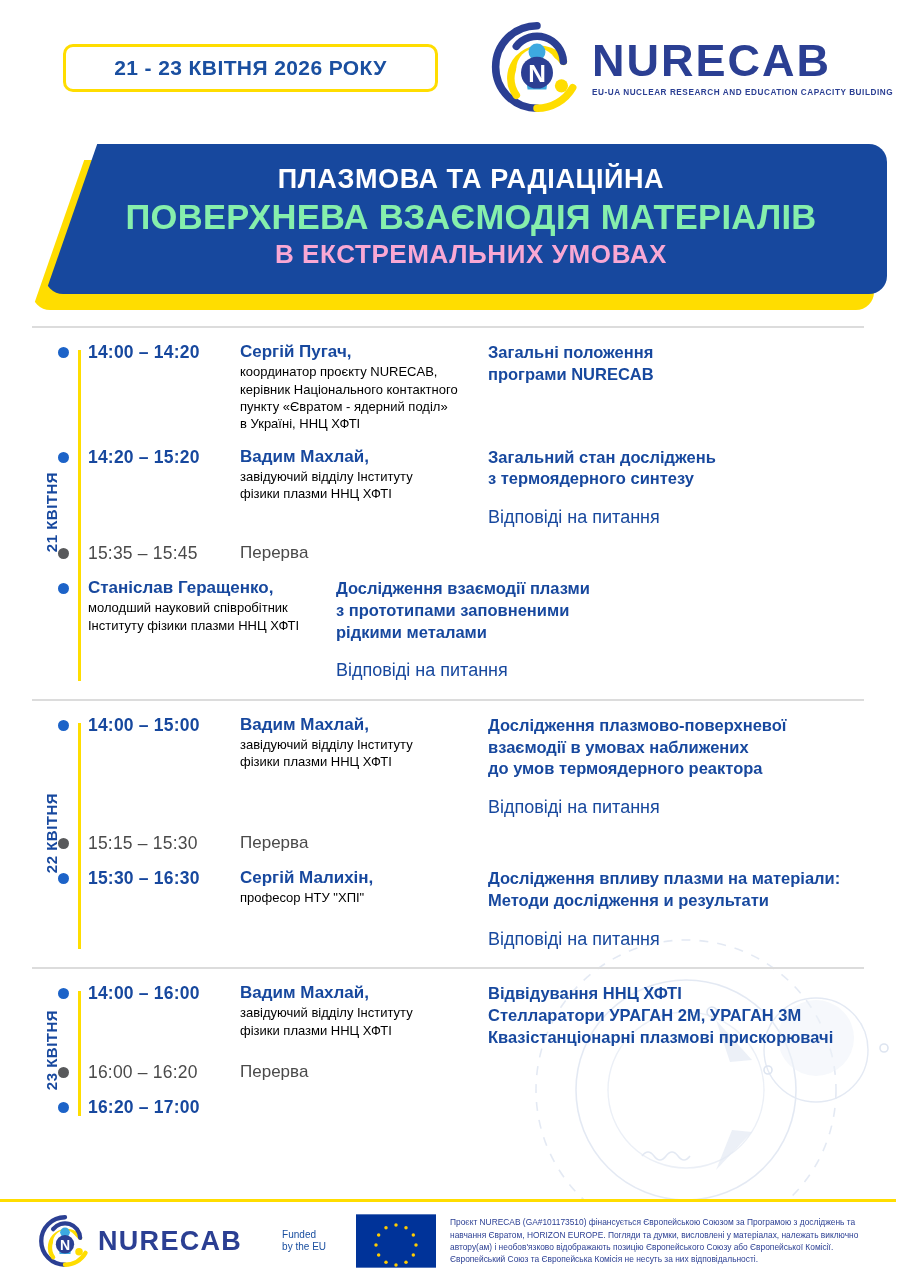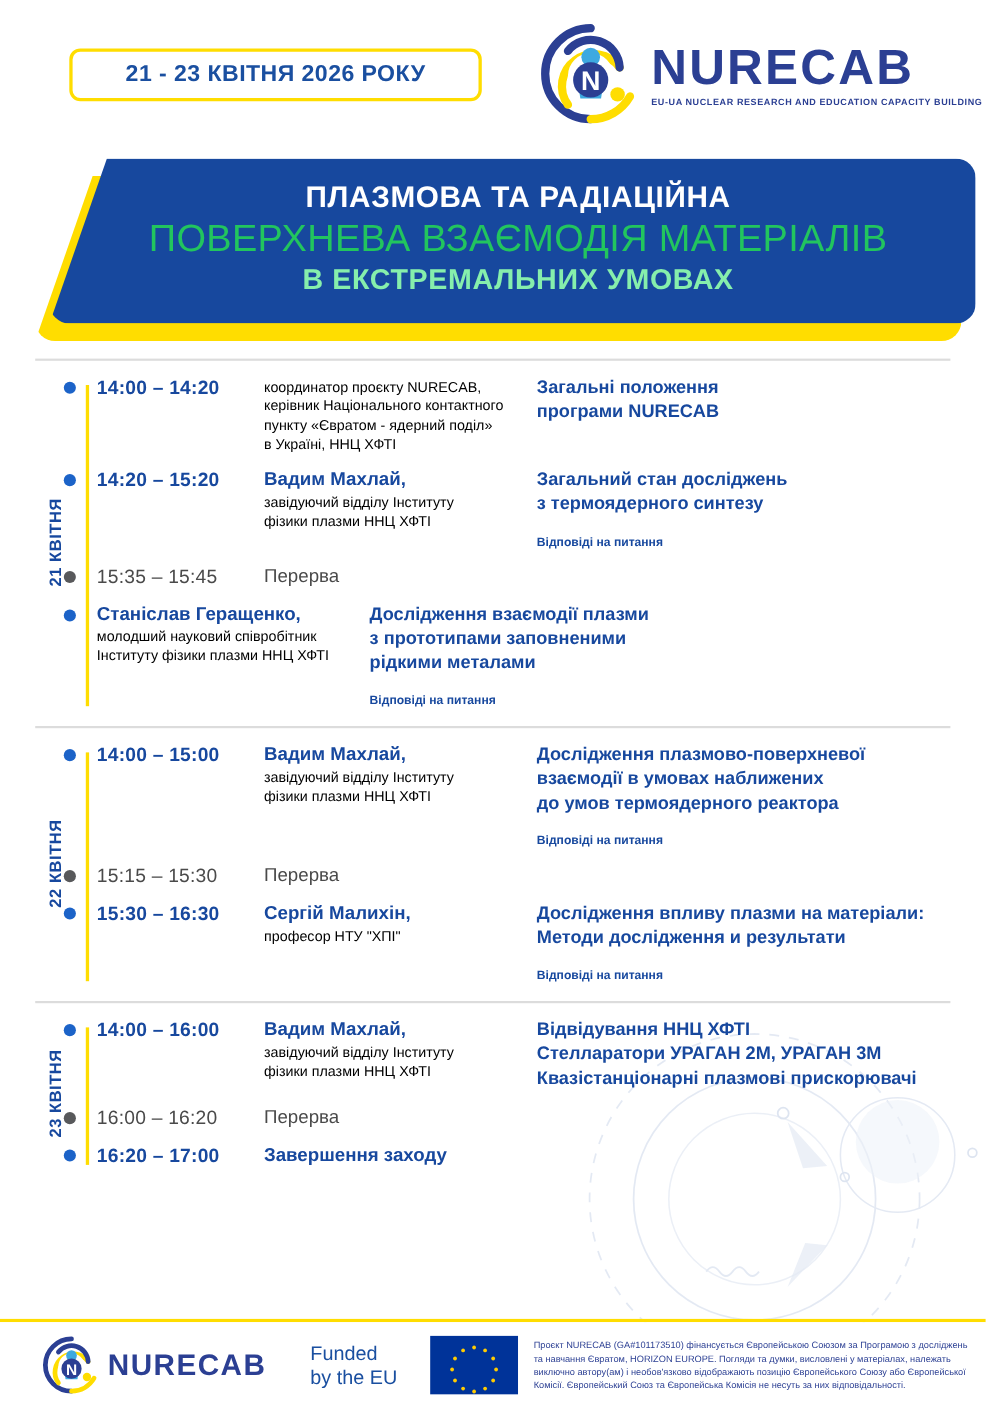--- a/index.html
+++ b/index.html
@@ -117,30 +117,30 @@
   }
   .title-line-1 {
     color: #ffffff;
     font-size: 27px;
     font-weight: bold;
     letter-spacing: .6px;
     line-height: 1.22;
     text-align: center;
   }
   .title-line-2 {
-    color: #22c55e;
+    color: #86efac;
     font-size: 34.5px;
-    font-weight: normal;
+    font-weight: bold;
     letter-spacing: .3px;
     line-height: 1.22;
     text-align: left;
     white-space: nowrap;
   }
   .title-line-3 {
-    color: #86efac;
+    color: #f9a8d4;
     font-size: 26px;
     font-weight: bold;
     letter-spacing: .6px;
     line-height: 1.3;
     text-align: center;
   }
 
   
   .schedule { position: relative; padding: 0 32px; margin-top: 16px; }
 
@@ -240,22 +240,22 @@
 
   .topic { flex: 1; }
   .topic-title {
     color: #17489E;
     font-weight: bold;
     font-size: 16.5px;
     line-height: 1.32;
   }
   .topic-qa {
     color: #17489E;
-    font-weight: bold;
-    font-size: 11px;
+    font-weight: normal;
+    font-size: 18px;
     line-height: 1.3;
     margin-top: 16px;
   }
 
   .row + .row { margin-top: 14px; }
 
   
   .footer-wrap {
     position: absolute;
     left: 0;
@@ -275,21 +275,21 @@
   .footer-mark { width: 54px; height: 54px; flex: none; }
   .footer-word {
     color: #2B3F93;
     font-weight: bold;
     font-size: 27px;
     letter-spacing: 1.3px;
     line-height: 1;
   }
   .funded {
     color: #1A4FA0;
-    font-size: 18px;
+    font-size: 10px;
     line-height: 1.25;
     margin-left: 40px;
     flex: none;
     white-space: nowrap;
   }
   .eu-flag { width: 80px; height: 54px; margin-left: 30px; flex: none; }
   .disclaimer {
     color: #2B3F93;
     font-size: 8.4px;
     line-height: 1.48;
@@ -365,20 +365,21 @@
         </div>
         <div class="timeline-col">
           <div class="timeline-rail"></div>
         </div>
         <div class="rows">
 
           <div class="row">
             <span class="dot"></span>
             <div class="time">14:00 – 14:20</div>
             <div class="speaker">
+              <div class="speaker-name">Сергій Пугач,</div>
               <div class="speaker-role">координатор проєкту NURECAB,<br>керівник Національного контактного<br>пункту «Євратом - ядерний поділ»<br>в Україні, ННЦ ХФТІ</div>
             </div>
             <div class="topic">
               <div class="topic-title">Загальні положення<br>програми NURECAB</div>
             </div>
           </div>
 
           <div class="row">
             <span class="dot"></span>
             <div class="time">14:20 – 15:20</div>
@@ -495,23 +496,20 @@
             <div class="time muted">16:00 – 16:20</div>
             <div class="speaker break-label">
               <div class="speaker-name">Перерва</div>
             </div>
             <div class="topic"></div>
           </div>
 
           <div class="row">
             <span class="dot"></span>
             <div class="time">16:20 – 17:00</div>
-            <div class="speaker">
-              <div class="speaker-name">Завершення заходу</div>
-            </div>
             <div class="topic"></div>
           </div>
 
         </div>
       </div>
     </div>
 
   </div>
 
   <div class="footer-wrap">

